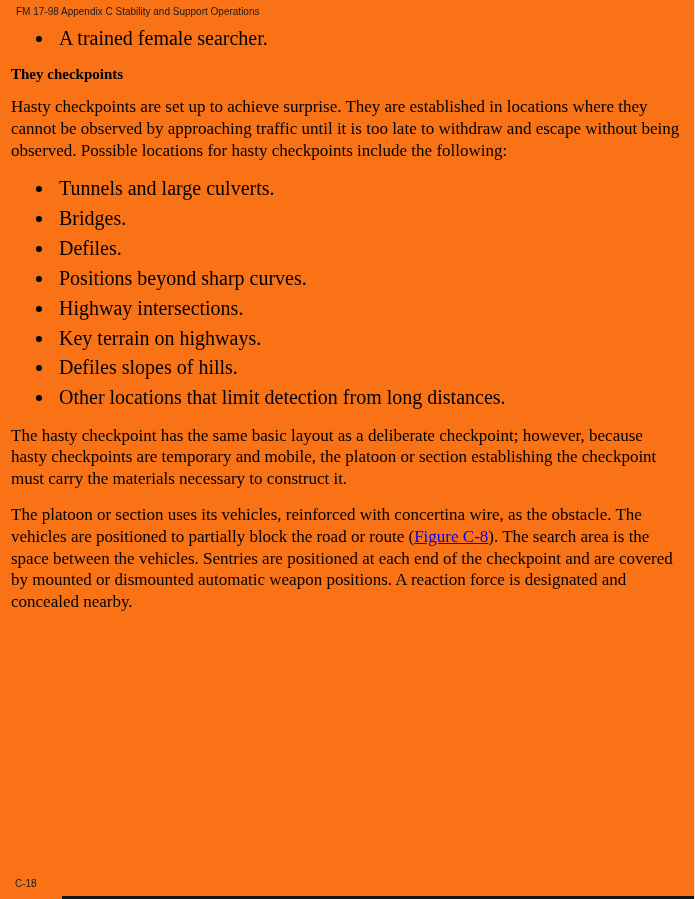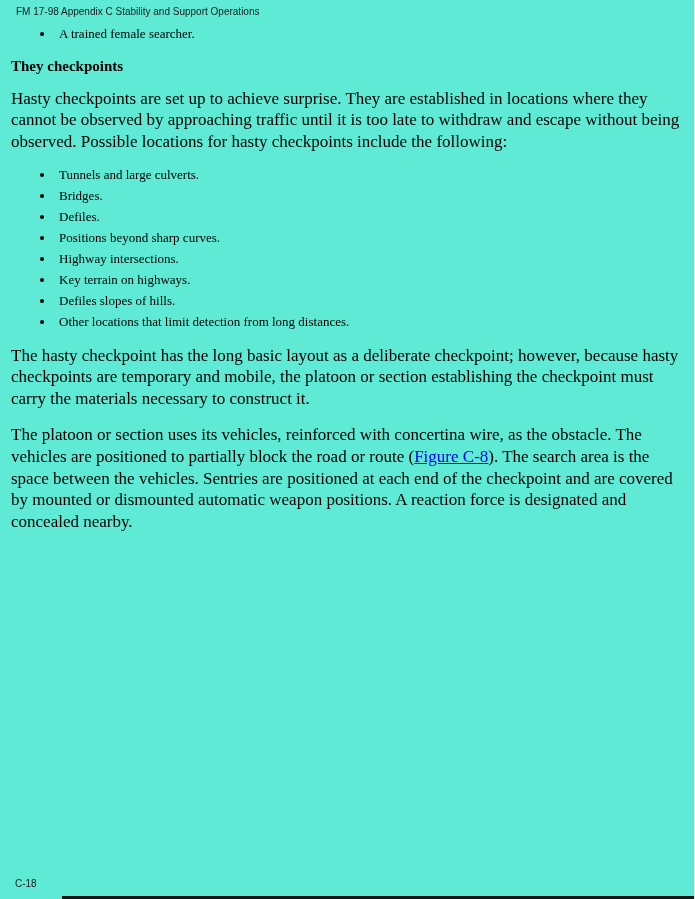--- a/index.html
+++ b/index.html
@@ -5,21 +5,21 @@
   html, body {
     margin: 0;
     padding: 0;
     background: #ffffff;
   }
   .page {
     position: relative;
     width: 695px;
     height: 899px;
     box-sizing: border-box;
-    background: #5eead4;
+    background: #f97316;
     color: #000000;
     font-family: "Liberation Serif", serif;
     padding: 6px 14px 0 11px;
     overflow: hidden;
     border-right: 1px solid #e3e3e3;
   }
   .running-header {
     font-family: "Liberation Sans", sans-serif;
     font-size: 10px;
     color: #1a1a1a;
@@ -40,21 +40,21 @@
   }
   ul.bullet-list {
     margin: 0 0 14px 0;
     padding: 0 0 0 44px;
     list-style: disc;
   }
   ul.bullet-list.after-para {
     margin-top: 8px;
   }
   ul.bullet-list li {
-    font-size: 13px;
+    font-size: 20px;
     line-height: 1.27;
     margin: 0 0 4.5px 0;
     padding-left: 4px;
   }
   ul.bullet-list.top-list {
     margin: 0 0 2px 0;
   }
   .doc-link {
     color: var(--link-color, #0000ee);
     text-decoration: underline;
@@ -96,21 +96,21 @@
     <li>Tunnels and large culverts.</li>
     <li>Bridges.</li>
     <li>Defiles.</li>
     <li>Positions beyond sharp curves.</li>
     <li>Highway intersections.</li>
     <li>Key terrain on highways.</li>
     <li>Defiles slopes of hills.</li>
     <li>Other locations that limit detection from long distances.</li>
   </ul>
 
-  <p class="body-text">The hasty checkpoint has the long basic layout as a deliberate checkpoint; however, because hasty checkpoints are temporary and mobile, the platoon or section establishing the checkpoint must carry the materials necessary to construct it.</p>
+  <p class="body-text">The hasty checkpoint has the same basic layout as a deliberate checkpoint; however, because hasty checkpoints are temporary and mobile, the platoon or section establishing the checkpoint must carry the materials necessary to construct it.</p>
 
   <p class="body-text">
     <span>The platoon or section uses its vehicles, reinforced with concertina wire, as the obstacle. The vehicles are positioned to partially block the road or route (</span><a href="#" class="doc-link">Figure C-8</a><span>). The search area is the space between the vehicles. Sentries are positioned at each end of the checkpoint and are covered by mounted or dismounted automatic weapon positions. A reaction force is designated and concealed nearby.</span>
   </p>
 
   <div class="page-footer">C-18</div>
 
   <div class="scan-artifact"></div>
 
 </div>

